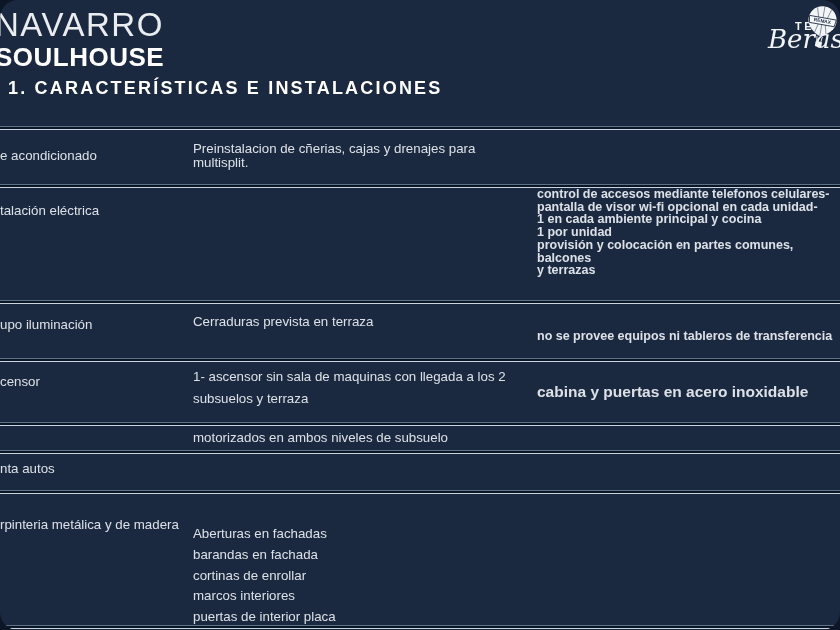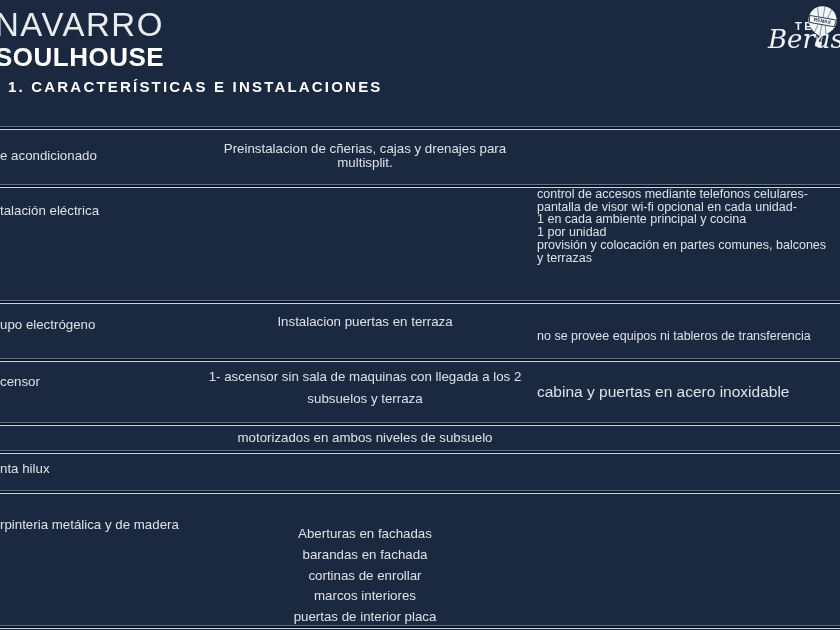--- a/index.html
+++ b/index.html
@@ -1,43 +1,44 @@
 <!DOCTYPE html>
 <html><head>
 <meta charset="utf-8">
 <style>
   html,body{margin:0;padding:0;background:#0d1626;}
   .screen{
     position:relative;width:840px;height:630px;overflow:hidden;
     background:#1b2940;
     font-family:"Liberation Sans",sans-serif;
     color:#dce1e7;
+    border-radius:18px;
   }
   
   .logo{position:absolute;left:-5px;top:8px;line-height:1;}
   .logo-top{font-size:33px;font-weight:300;letter-spacing:1.5px;color:#e9edf0;}
   .logo-bottom{font-size:26px;letter-spacing:.5px;margin-top:3px;color:#ffffff;}
   .logo-soul{font-weight:600;}
   .logo-house{font-weight:800;}
   .team-label{position:absolute;left:795px;top:20px;font-size:11px;font-weight:700;
     letter-spacing:2.5px;color:#f0f3f6;}
   .team-script{position:absolute;left:768px;top:24px;width:120px;
     font-family:"DejaVu Serif",serif;font-style:italic;font-size:26px;color:#f2f5f8;}
   .balloon{position:absolute;left:805px;top:5px;transform:rotate(10deg);}
   
-  .page-title{position:absolute;left:8px;top:78px;font-size:15px;font-weight:700;
+  .page-title{position:absolute;left:8px;top:78px;font-size:18px;font-weight:700;
     letter-spacing:2.2px;color:#ffffff;}
   
   .sep{position:absolute;left:0;width:840px;height:2px;background:#0a1626;
     border-top:1px solid #5d7186;border-bottom:1px solid #c9d6e2;}
   
   .cell{position:absolute;white-space:pre-line;font-size:13.3px;line-height:20.8px;}
   .label{left:0;width:186px;font-size:13.3px;line-height:16px;}
-  .mid{left:193px;width:344px;text-align:center;}
-  .right{left:537px;width:302px;font-size:12.5px;line-height:12.7px;}
+  .mid{left:193px;width:344px;}
+  .right{left:537px;width:302px;font-size:12.5px;line-height:12.7px;font-weight:bold;}
   .lh-tight{line-height:13.5px;}
   .big{font-size:15.5px;line-height:19px;}
 </style>
 </head>
 <body>
 
 <div class="screen">
 
   <div class="logo">
     <div class="logo-top">NAVARRO</div>
@@ -74,32 +75,32 @@
 multisplit.</div>
 
   <div class="cell label" style="top:203px">talación eléctrica</div>
   <div class="cell right" style="top:188px">control de accesos mediante telefonos celulares-
 pantalla de visor wi-fi opcional en cada unidad-
 1 en cada ambiente principal y cocina
 1 por unidad
 provisión y colocación en partes comunes, balcones
 y terrazas</div>
 
-  <div class="cell label" style="top:317px">upo electrógeno</div>
-  <div class="cell mid lh-tight" style="top:315px">Instalacion puertas en terraza</div>
+  <div class="cell label" style="top:317px">upo iluminación</div>
+  <div class="cell mid lh-tight" style="top:315px">Cerraduras prevista en terraza</div>
   <div class="cell right" style="top:330px">no se provee equipos ni tableros de transferencia</div>
 
   <div class="cell label" style="top:374px">censor</div>
   <div class="cell mid" style="top:366px;line-height:22px">1- ascensor sin sala de maquinas con llegada a los 2
 subsuelos y terraza</div>
   <div class="cell right big" style="top:382px">cabina y puertas en acero inoxidable</div>
 
   <div class="cell mid lh-tight" style="top:431px">motorizados en ambos niveles de subsuelo</div>
 
-  <div class="cell label" style="top:461px">nta hilux</div>
+  <div class="cell label" style="top:461px">nta autos</div>
 
   <div class="cell label" style="top:517px">rpinteria metálica y de madera</div>
   <div class="cell mid" style="top:524px">Aberturas en fachadas
 barandas en fachada
 cortinas de enrollar
 marcos interiores
 puertas de interior placa
 puertas de unidades y escaleras</div>
 
 </div>

